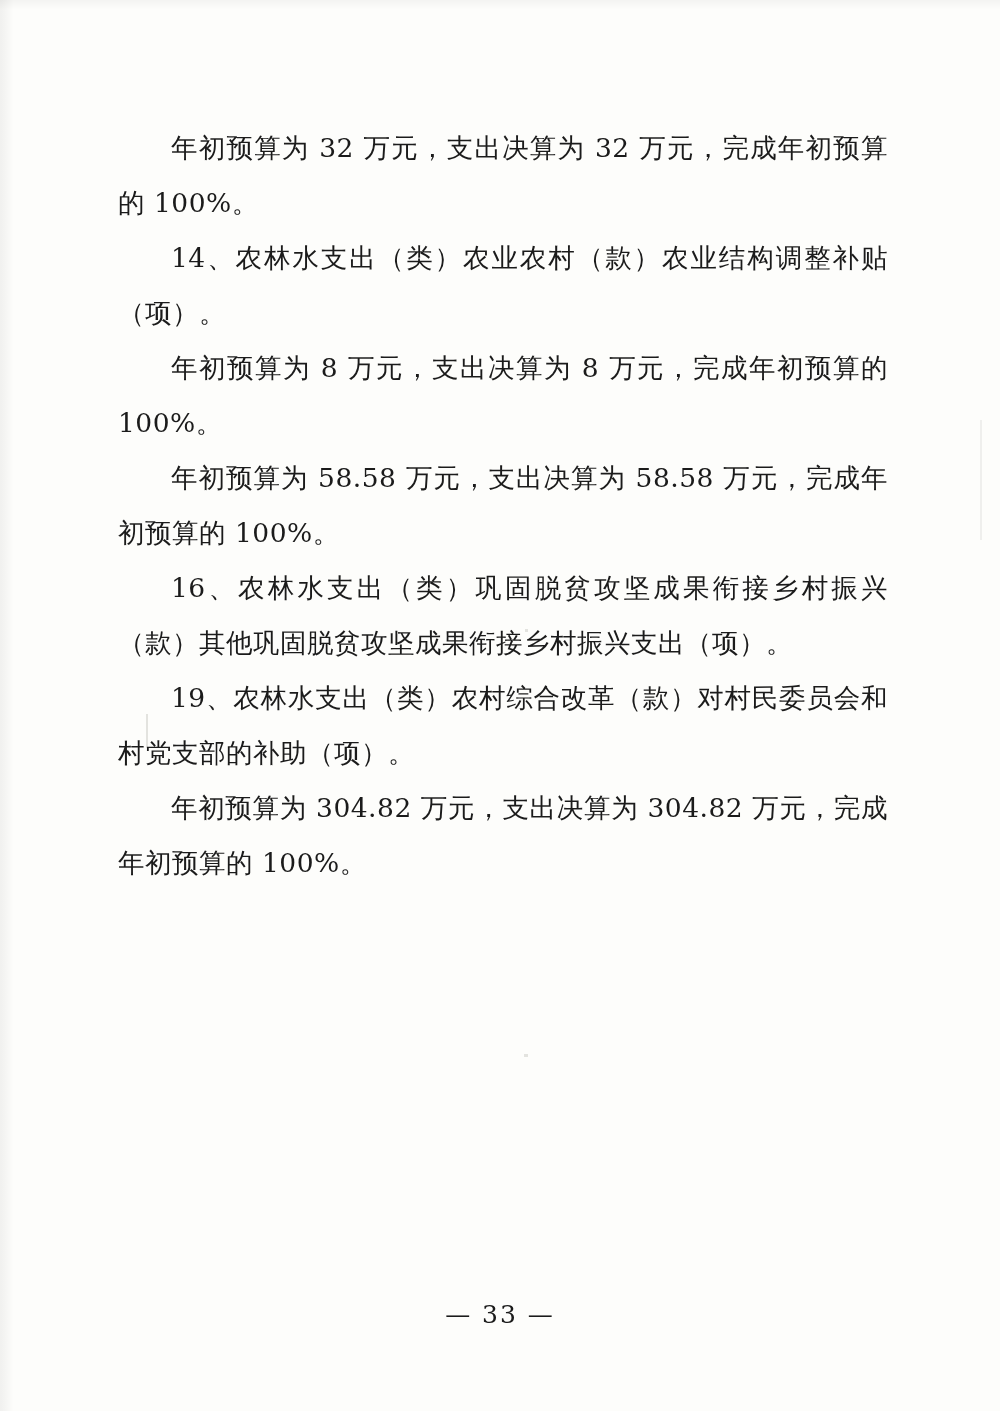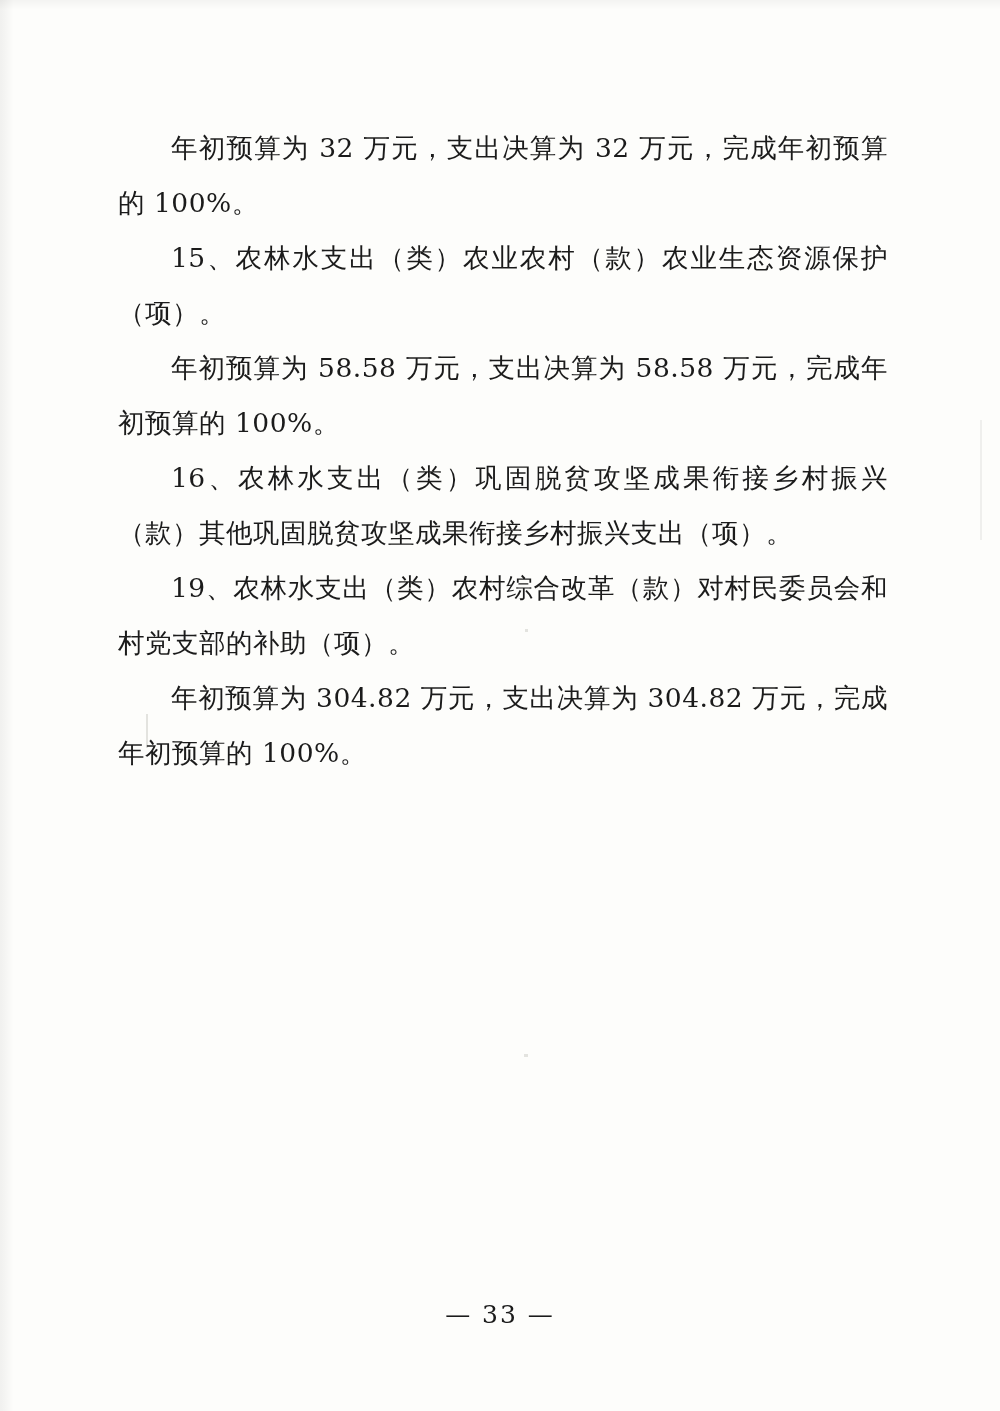--- a/index.html
+++ b/index.html
@@ -70,21 +70,22 @@
   <div class="edge-shadow-left"></div>
   <div class="edge-shadow-top"></div>
 
   <div class="speckle" style="left:146px; top:714px; width:2px; height:34px;"></div>
   <div class="speckle" style="left:525px; top:629px; width:3px; height:3px;"></div>
   <div class="speckle" style="left:524px; top:1054px; width:4px; height:3px;"></div>
   <div class="speckle" style="left:980px; top:420px; width:2px; height:120px; opacity:0.25;"></div>
 
   <div class="page-inner">
     <p class="para">年初预算为 32 万元，支出决算为 32 万元，完成年初预算的 100%。</p>
-    <p class="para">15、农林水支出（类）农业农村（款）农业生态资源保护（项）。</p>
+    <p class="para">14、农林水支出（类）农业农村（款）农业结构调整补贴（项）。</p>
+    <p class="para">年初预算为 8 万元，支出决算为 8 万元，完成年初预算的 100%。</p>
     <p class="para">年初预算为 58.58 万元，支出决算为 58.58 万元，完成年初预算的 100%。</p>
     <p class="para">16、农林水支出（类）巩固脱贫攻坚成果衔接乡村振兴（款）其他巩固脱贫攻坚成果衔接乡村振兴支出（项）。</p>
     <p class="para">19、农林水支出（类）农村综合改革（款）对村民委员会和村党支部的补助（项）。</p>
     <p class="para">年初预算为 304.82 万元，支出决算为 304.82 万元，完成年初预算的 100%。</p>
   </div>
 
   <div class="footer">— 33 —</div>
 
 </div>
 

